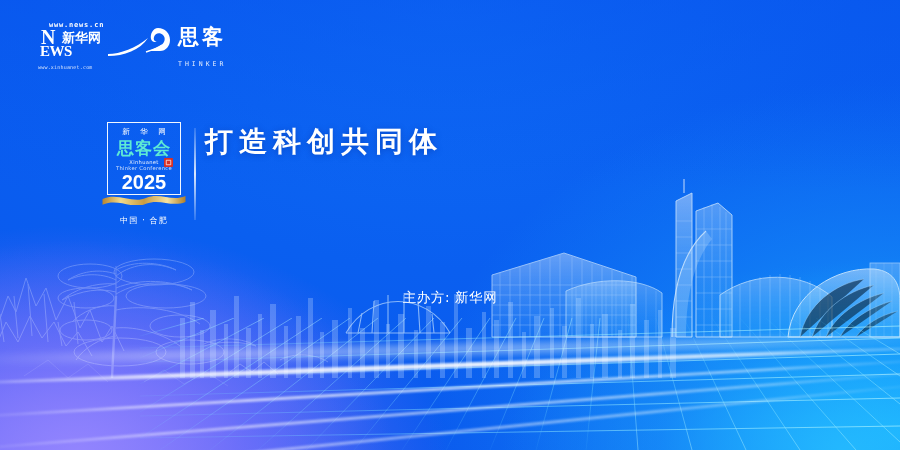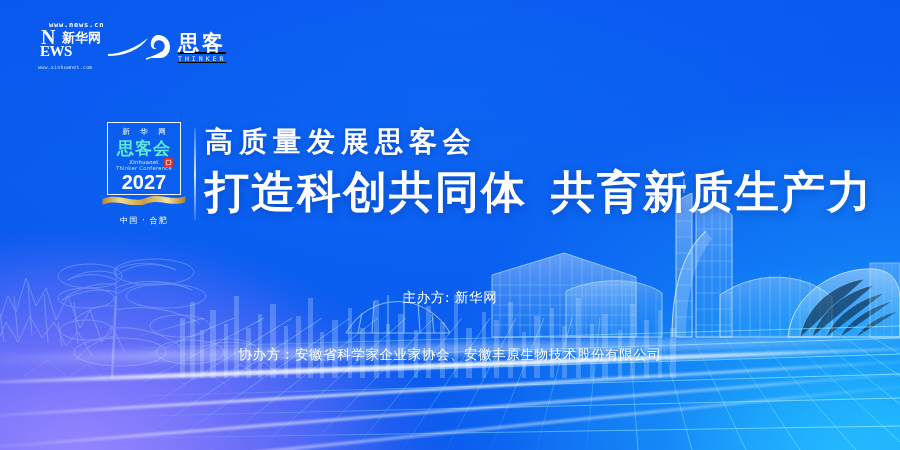--- a/index.html
+++ b/index.html
@@ -83,27 +83,27 @@
   .logo-xinhua .cn{
     position:absolute;left:24px;top:9px;font-size:13px;line-height:13px;font-weight:700;color:#fff;
     font-family:Liberation Sans, sans-serif;white-space:nowrap;
   }
   .logo-xinhua .news{
     position:absolute;left:2px;top:23px;font-size:15px;line-height:13px;font-weight:900;color:#fff;
     font-family:"Liberation Serif",serif;letter-spacing:-.5px;
   }
   .logo-xinhua .swoosh{position:absolute;right:-18px;top:16px;width:40px;height:18px;}
 
-  .logo-sike{position:relative;width:100px;height:42px;display:flex;align-items:center;gap:6px;text-decoration:underline;}
+  .logo-sike{position:relative;width:100px;height:42px;display:flex;gap:6px;}
   .sike-mark{width:28px;height:28px;}
   .sike-text{position:relative;}
   .sike-text .cjk{font-size:21px;font-weight:700;color:#fff;letter-spacing:3px;line-height:22px;font-family:"DejaVu Sans",sans-serif;}
   .sike-text .en{
     font-size:6.5px;letter-spacing:3px;color:rgba(255,255,255,.9);text-align:right;
-    font-family:"DejaVu Sans Mono",monospace;margin-top:1px;
+    font-family:"DejaVu Sans Mono",monospace;margin-top:12px;
   }
 
   
   .emblem{
     position:absolute;left:102px;top:122px;width:84px;height:104px;
     display:flex;flex-direction:column;align-items:center;
   }
   .emblem-box{
     width:74px;height:74px;border:1.6px solid rgba(255,255,255,.95);
     display:flex;flex-direction:column;align-items:center;justify-content:flex-start;
@@ -391,21 +391,21 @@
     </div>
 
   </div>
 
   <div class="emblem">
     <div class="emblem-box">
       <div class="em-xh">新 华 网</div>
       <div class="em-sk">思客会</div>
       <div class="em-en1">Xinhuanet</div>
       <div class="em-en2">Thinker Conference</div>
-      <div class="em-year">2027</div>
+      <div class="em-year">2025</div>
       <svg style="position:absolute;right:7px;top:35px;width:9px;height:9px" viewBox="0 0 10 10" xmlns="http://www.w3.org/2000/svg">
         <rect width="10" height="10" rx="1" fill="#d93025"></rect>
         <path d="M2.5 2.5 h5 v5 h-5 z" fill="none" stroke="#fff" stroke-width=".8"></path>
       </svg>
     </div>
     <svg class="em-ribbon" viewBox="0 0 84 13" xmlns="http://www.w3.org/2000/svg">
       <defs>
         <linearGradient id="gold" x1="0" y1="0" x2="1" y2="0">
           <stop offset="0%" stop-color="#b8862f"></stop>
           <stop offset="22%" stop-color="#f2d98a"></stop>
@@ -415,24 +415,20 @@
         </linearGradient>
       </defs>
       <path d="M0 7 C 16 0, 30 12, 44 6 C 58 0, 70 10, 84 4 L84 10 C 70 16, 58 6, 44 12 C 30 18, 16 6, 0 13 Z" fill="url(#gold)"></path>
     </svg>
     <div class="em-city">中国 · 合肥</div>
   </div>
 
   <div class="divider"></div>
 
   <div class="title-block">
-    <div class="kicker">高质量发展思客会</div>
-    <div class="headline">
-      <span>打造科创共同体</span><span class="gap"></span><span>共育新质生产力</span>
-    </div>
+    <div class="kicker">打造科创共同体</div>
   </div>
 
   <div class="orgs">
     <div class="org-line">主办方: 新华网</div>
-    <div class="org-line l3">协办方：安徽省科学家企业家协会、安徽丰原生物技术股份有限公司</div>
   </div>
 
 </div>
 
 </body></html>

